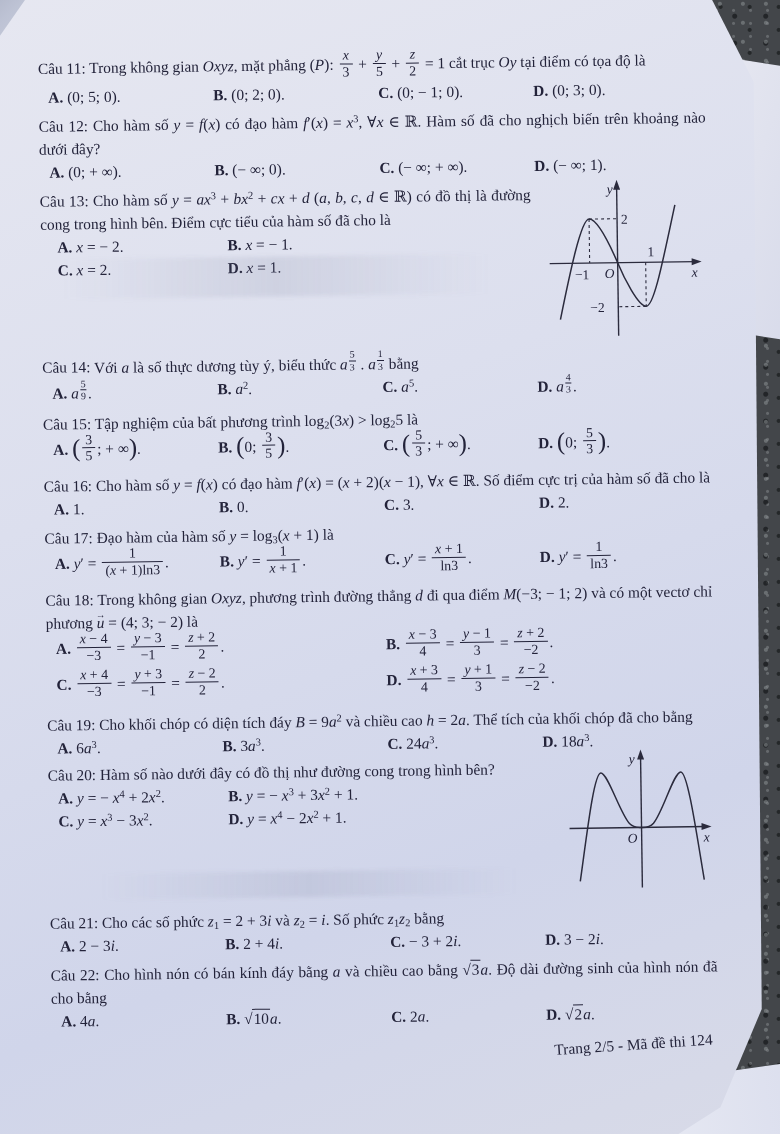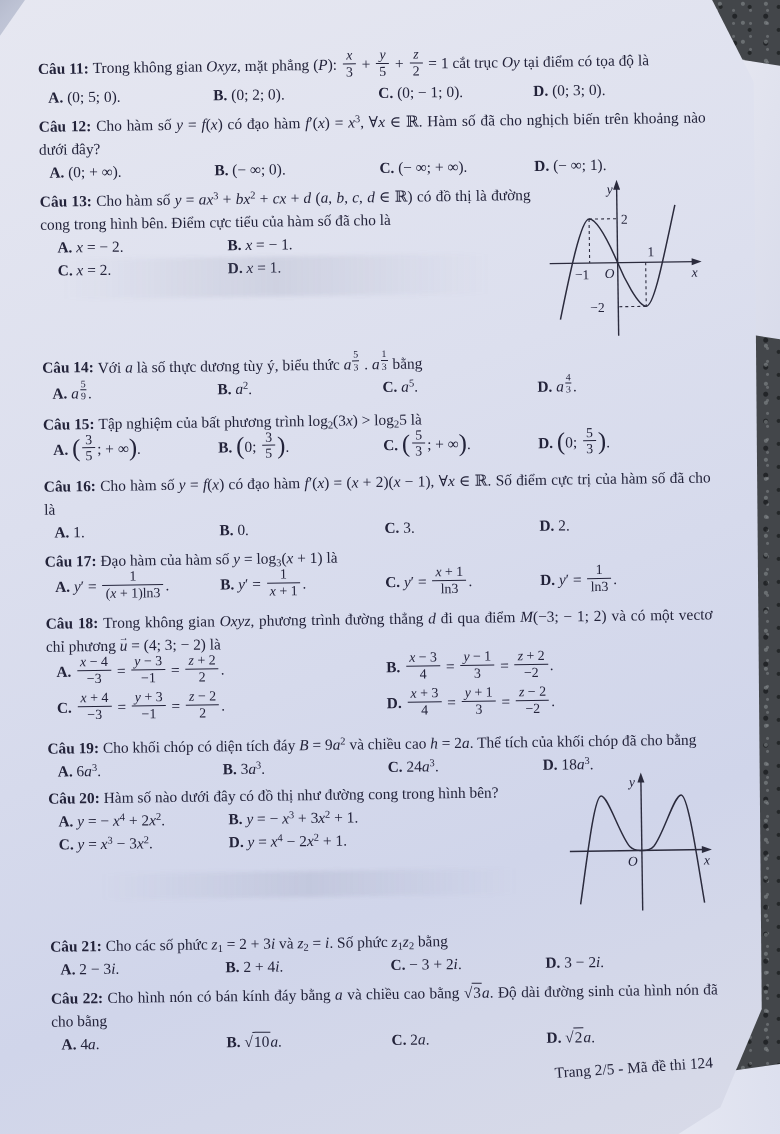--- a/index.html
+++ b/index.html
@@ -33,21 +33,21 @@
     clip-path:polygon(0 0,100% 0,0 100%);opacity:.85;}
   .content{position:absolute;left:25px;top:35px;width:780px;box-sizing:border-box;
     padding:50px 68px 0 45px;color:#23233a;font-size:15.4px;line-height:23px;}
   .smudge{position:absolute;background:linear-gradient(90deg,transparent,rgba(110,116,145,.14),transparent);
     filter:blur(2px);z-index:3;pointer-events:none;}
   .sm1{left:90px;top:290px;width:430px;height:40px;}
   .sm2{left:120px;top:905px;width:420px;height:26px;}
 
   .q{position:relative;}
   .stem{text-align:justify;}
-  .qnum{font-weight:bold;}
+  .qnum{font-weight:normal;}
   .opts{display:grid;padding-left:10px;}
   .cols4{grid-template-columns:165px 165px 155px 1fr;}
   .cols2w{grid-template-columns:330px 1fr;}
   .cols2n{grid-template-columns:170px 1fr;max-width:360px;}
   .opt{white-space:nowrap;}
   .olet{font-weight:bold;}
 
   .q11{margin-bottom:6px;}
   .q12{margin-bottom:6px;}
   .q13{min-height:152px;margin-bottom:12px;}

